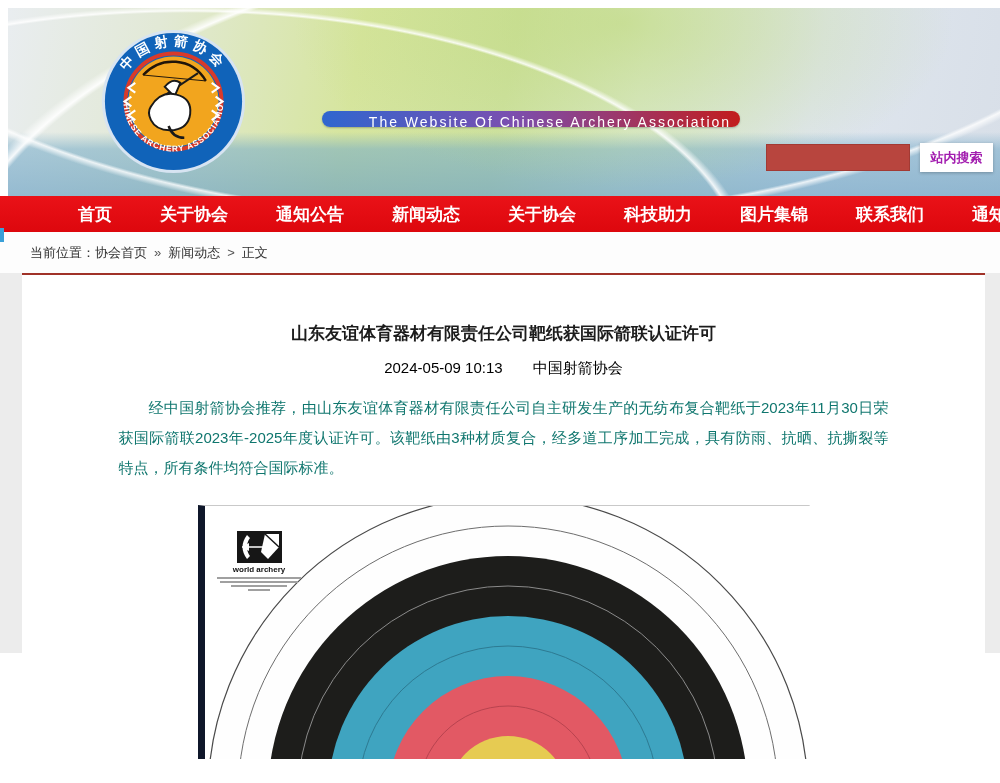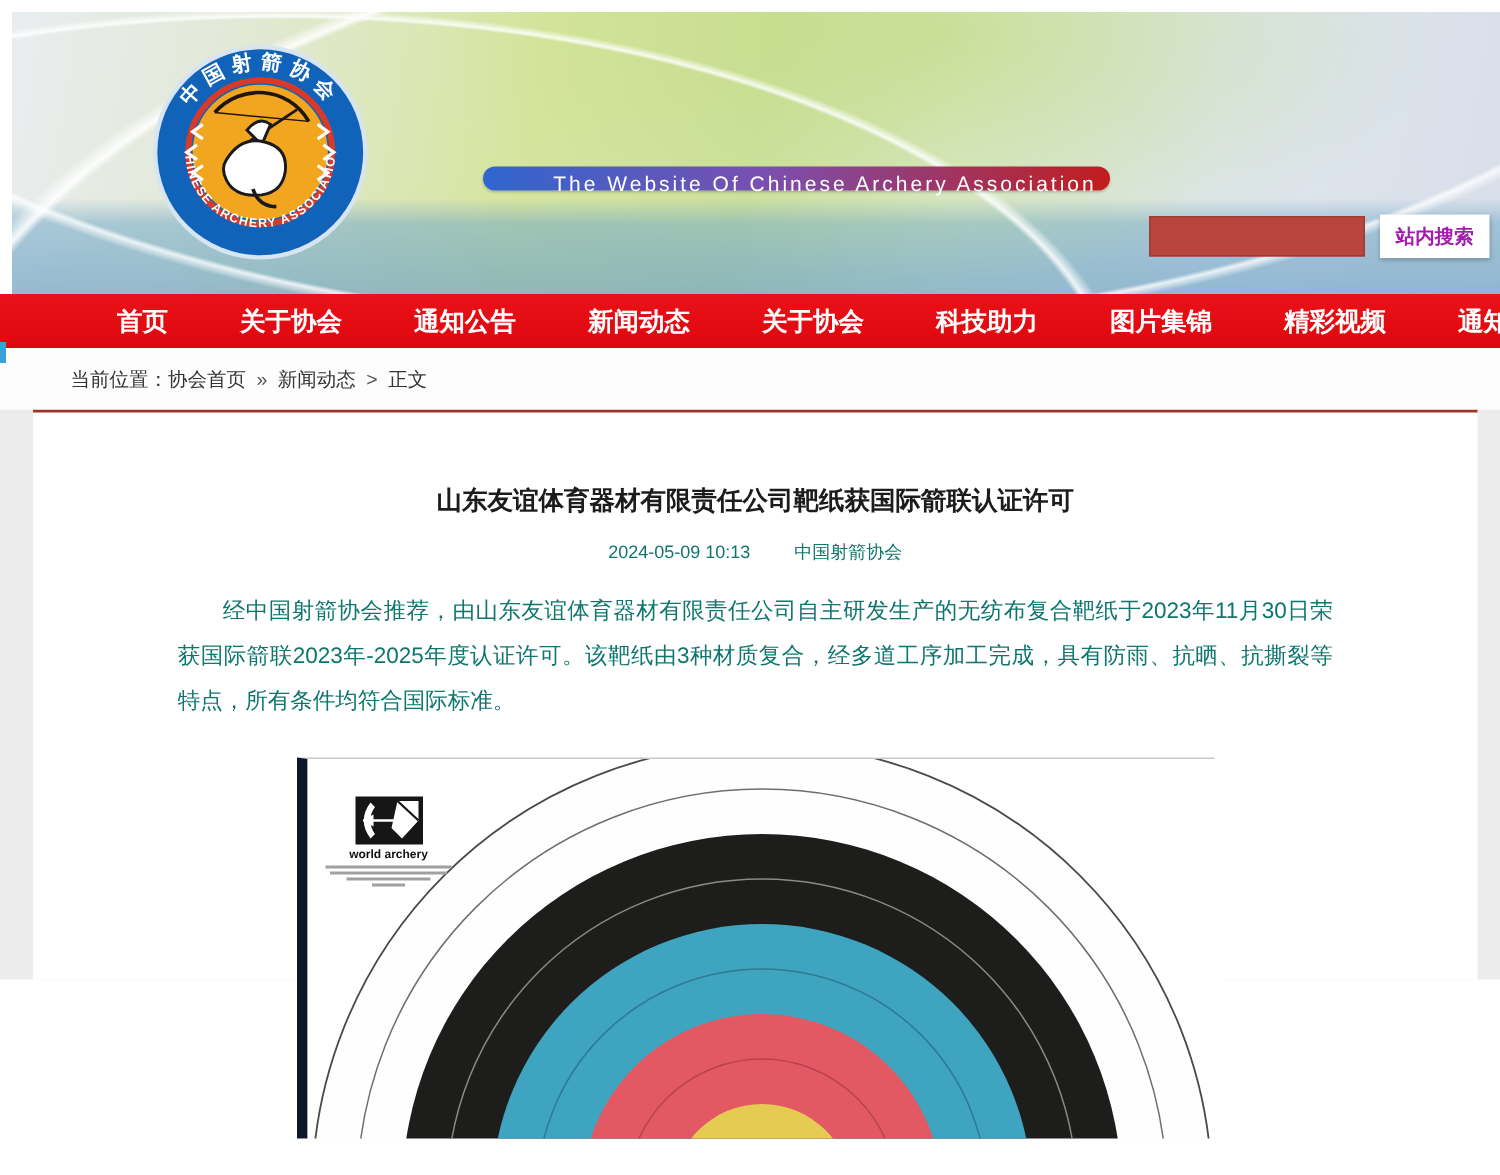--- a/index.html
+++ b/index.html
@@ -34,31 +34,31 @@
     padding-left:68px; }
   .nav ul { display:flex; list-style:none; align-items:center;gap:28px; }
   .nav li { color:#fff; font-size:17px; font-weight:bold; padding:0 9px; margin:0 1px;
     cursor:pointer; white-space:nowrap; }
   .english-pill { margin-left:14px; background:#c20f16; color:#f2b9b9; font-size:13px;
     font-weight:bold; letter-spacing:1px; padding:4px 16px; border-radius:13px; cursor:pointer; }
 
   
   .crumb-strip { position:relative; height:41px; background:#fdfdfd; }
   .blue-tick { position:absolute; left:0; top:-4px; width:4px; height:14px; background:#3aa0d8; }
-  .crumbs { padding-left:47px; line-height:41px; font-size:13px; color:#333; }
+  .crumbs { padding-left:30px; line-height:41px; font-size:13px; color:#333; }
   .crumbs a { color:#333; text-decoration:none; cursor:pointer; }
   .crumb-sep { margin:0 7px; color:#555; }
 
   
   .page-lower { background:#ececec; height:380px; }
   .content-box { margin:0 15px 0 22px; background:#fff; border-top:2px solid #a03228;
     height:100%; }
   .article { width:770px; margin:0 auto; padding-top:48px; }
   .article-title { font-size:17px; line-height:22px; font-weight:bold; color:#1c1c1c; text-align:center; }
-  .article-meta { margin-top:14px; text-align:center; font-size:12px; line-height:18px; color:#0f766e; }
+  .article-meta { margin-top:14px; text-align:center; font-size:15px; line-height:18px; color:#000000; }
   .article-meta .src { margin-left:26px; }
   .article-body { margin-top:16px; font-size:15px; line-height:30px; color:#0f766e;
     text-align:justify; text-indent:2em; }
   .photo { width:612px; margin:22px auto 0; background:#fff;
     border-top:1px solid #c9c9c9; border-left:7px solid #0f172a; border-right:1px solid #f0f0f0; }
   .photo svg { display:block; }
 </style>
 </head>
 <body>
 
@@ -102,21 +102,21 @@
 
 <div class="nav">
   <ul>
     <li>首页</li>
     <li>关于协会</li>
     <li>通知公告</li>
     <li>新闻动态</li>
     <li>关于协会</li>
     <li>科技助力</li>
     <li>图片集锦</li>
-    <li>精彩视频</li>
+    <li>联系我们</li>
     <li>通知公告</li>
     <li>当前位置</li>
   </ul>
   <span class="english-pill">ENGLISH</span>
 </div>
 
 <div class="crumb-strip">
   <span class="blue-tick"></span>
   <div class="crumbs">
     <span>当前位置：</span><a>协会首页</a><span class="crumb-sep">»</span><a>新闻动态</a><span class="crumb-sep">&gt;</span><span>正文</span>

